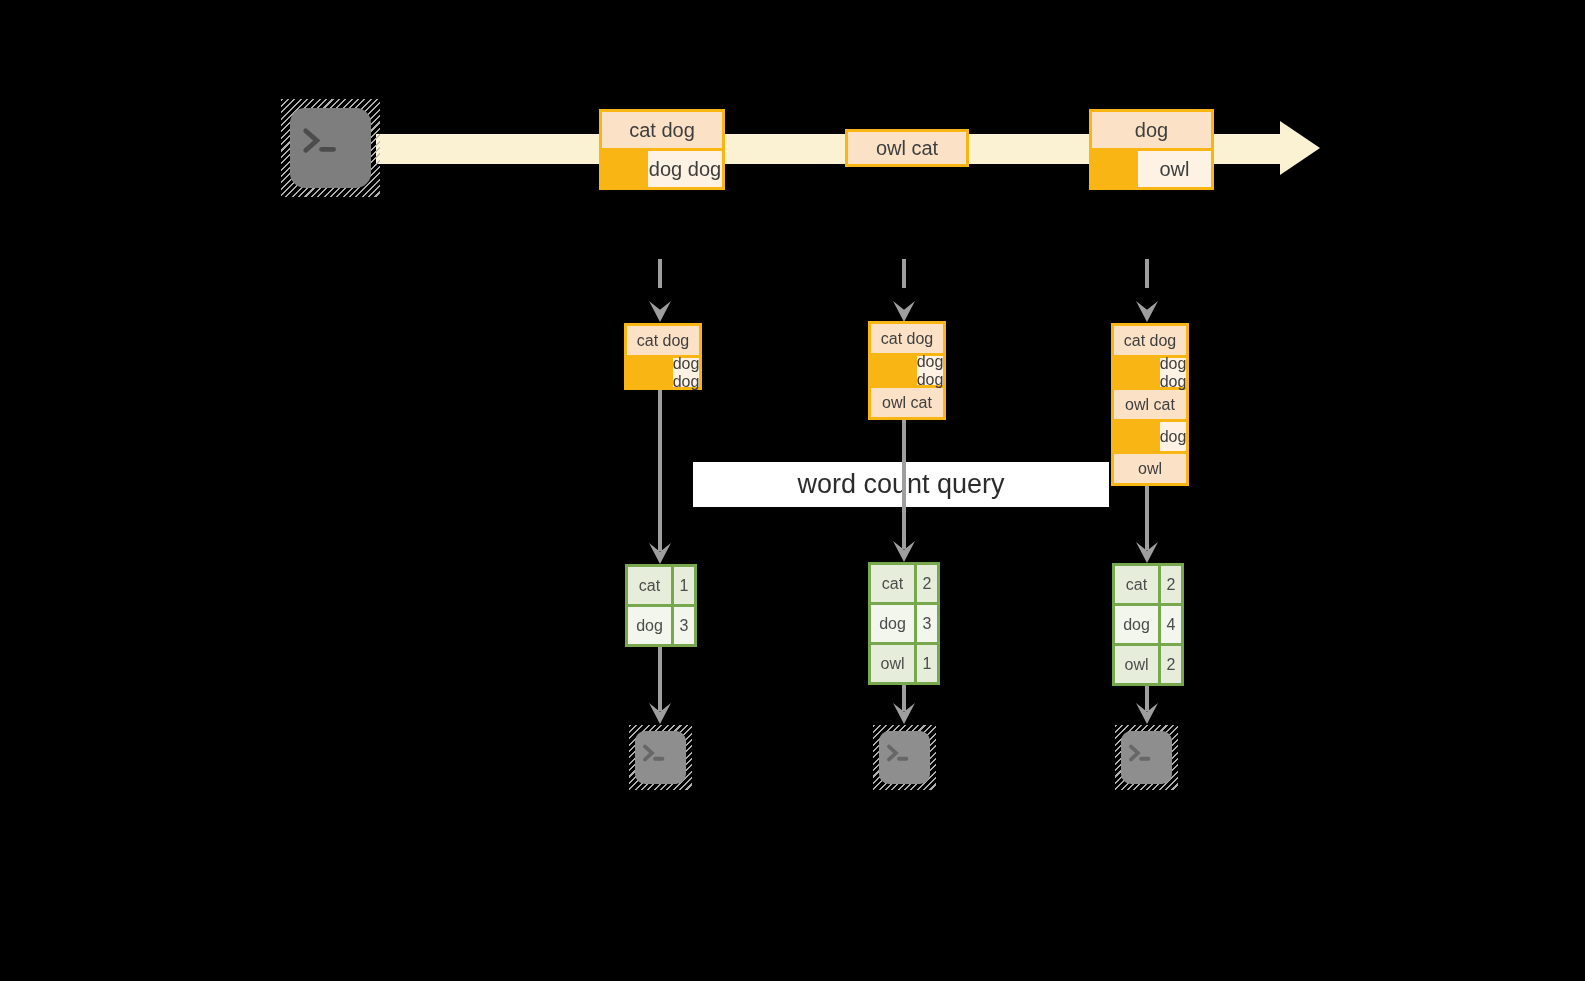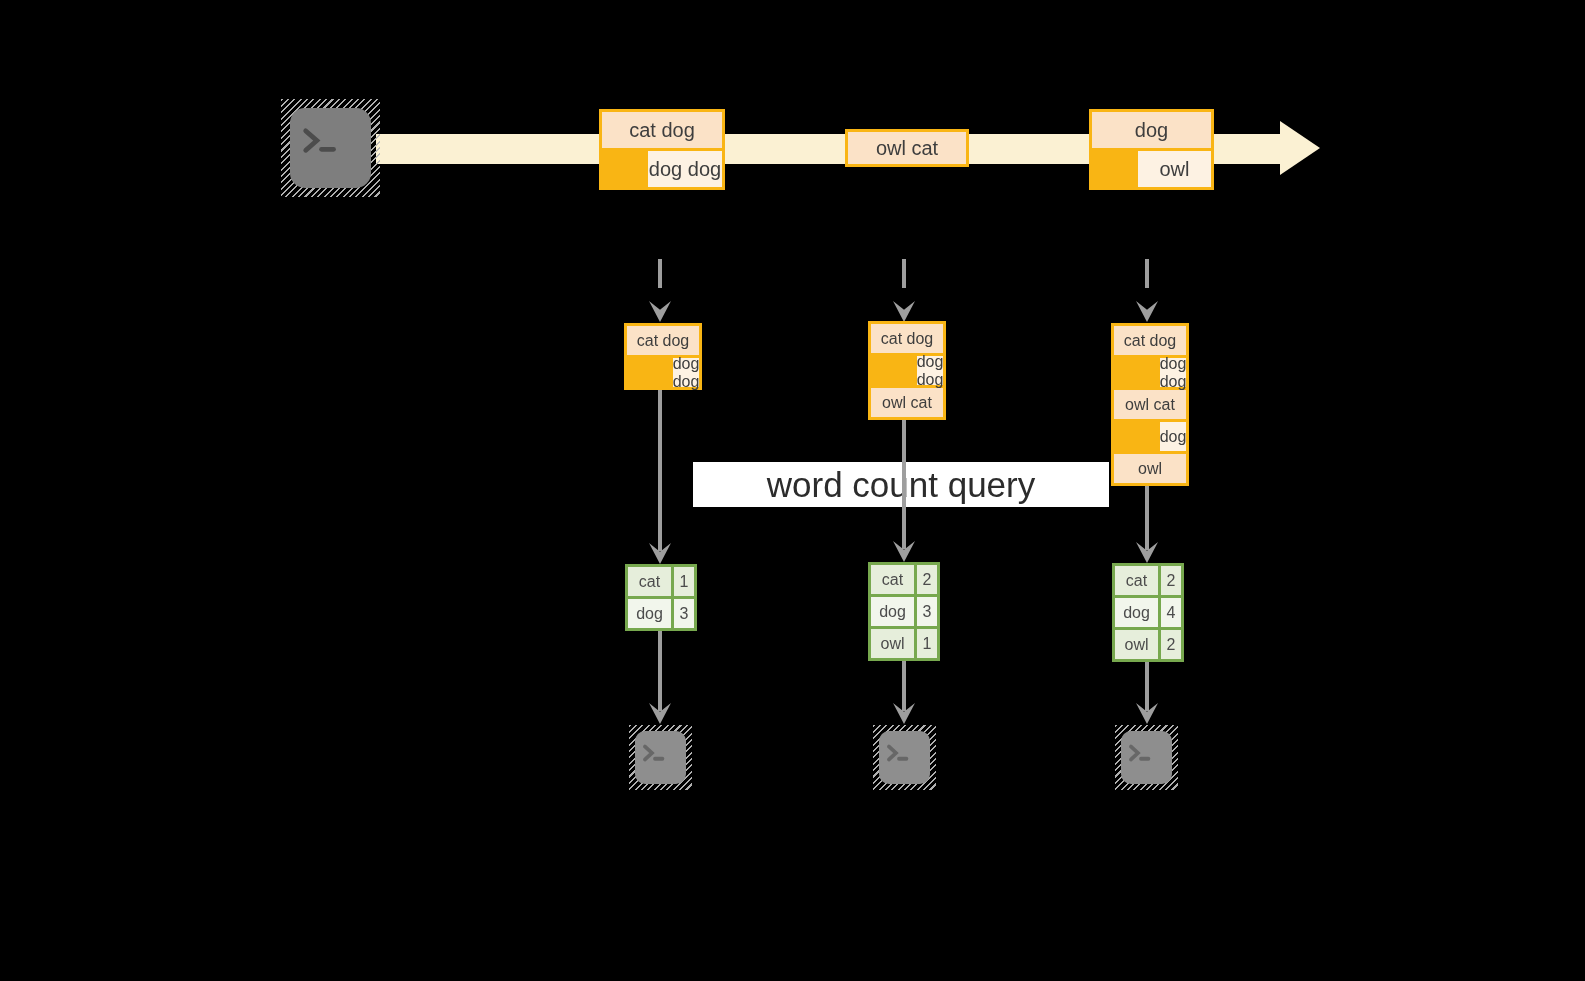--- a/index.html
+++ b/index.html
@@ -38,26 +38,26 @@
   .peach{background:var(--peach,#fbe2c7);}
   .cream{background:var(--cream,#fdf2e3);margin-left:46px;}
 
   
   .shaft{position:absolute;width:4px;background:var(--gray,#9e9e9e);z-index:3;}
   .chev{position:absolute;width:22px;height:21px;background:var(--gray,#9e9e9e);
     clip-path:polygon(0 0,50% 42%,100% 0,50% 100%);z-index:3;}
 
   
   .query-label{position:absolute;left:693px;top:462px;width:416px;height:45px;background:var(--label-bg,#fff);
-    display:flex;align-items:center;justify-content:center;font-size:35px;color:#2c2c2c;z-index:2;}
+    display:flex;align-items:center;justify-content:center;font-size:27px;color:#2c2c2c;z-index:2;}
 
   
   .gtable{position:absolute;border:3px solid var(--green,#77a84e);background:var(--green,#77a84e);
     display:grid;grid-template-columns:43px 20px;gap:3px;z-index:4;}
-  .gcell{height:29px;display:flex;align-items:center;justify-content:center;font-size:16px;color:#4c4c4c;}
+  .gcell{height:37px;display:flex;align-items:center;justify-content:center;font-size:16px;color:#4c4c4c;}
   .gl{background:var(--green-light,#e6eedb);}
   .gll{background:var(--green-lighter,#f2f6ec);}
 </style>
 </head>
 <body>
 
 <div id="canvas">
 
   <div class="term term-src" style="left:281px;top:99px;width:99px;height:98px;">
     <div class="term-body">

